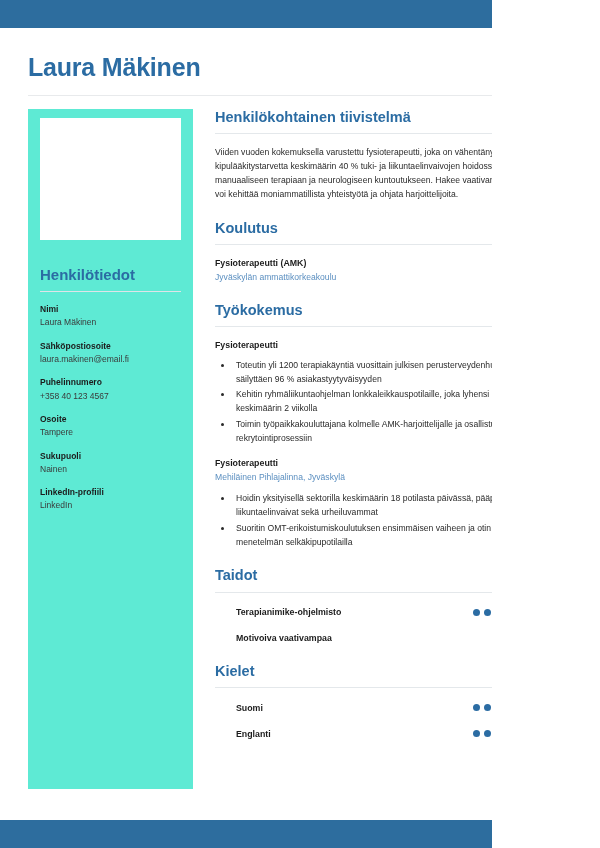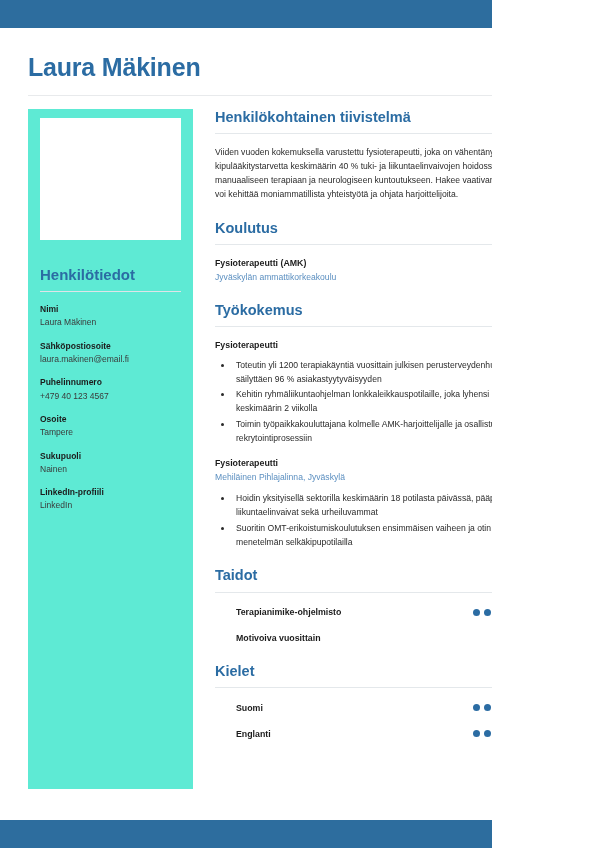--- a/index.html
+++ b/index.html
@@ -252,21 +252,21 @@
             <div class="field">
               <div class="field-label">Nimi</div>
               <div class="field-value">Laura Mäkinen</div>
             </div>
             <div class="field">
               <div class="field-label">Sähköpostiosoite</div>
               <div class="field-value">laura.makinen@email.fi</div>
             </div>
             <div class="field">
               <div class="field-label">Puhelinnumero</div>
-              <div class="field-value">+479 40 123 4567</div>
+              <div class="field-value">+358 40 123 4567</div>
             </div>
             <div class="field">
               <div class="field-label">Osoite</div>
               <div class="field-value">Tampere</div>
             </div>
             <div class="field">
               <div class="field-label">Sukupuoli</div>
               <div class="field-value">Nainen</div>
             </div>
             <div class="field">
@@ -341,21 +341,21 @@
                   <span class="dot on"></span>
                   <span class="dot on"></span>
                   <span class="dot on"></span>
                   <span class="dot on"></span>
                   <span class="dot on"></span>
                   <span class="dot"></span>
                   <span class="dot"></span>
                 </div>
               </div>
               <div class="rate-row">
-                <div class="rate-label">Motivoiva vuosittain</div>
+                <div class="rate-label">Motivoiva vaativampaa</div>
               </div>
             </div>
         </div>
 
         <div class="section langs">
           <div class="section-title">Kielet</div>
           <div class="section-rule"></div>
           <div id="language-rows">
               <div class="rate-row">
                 <div class="rate-label">Suomi</div>

